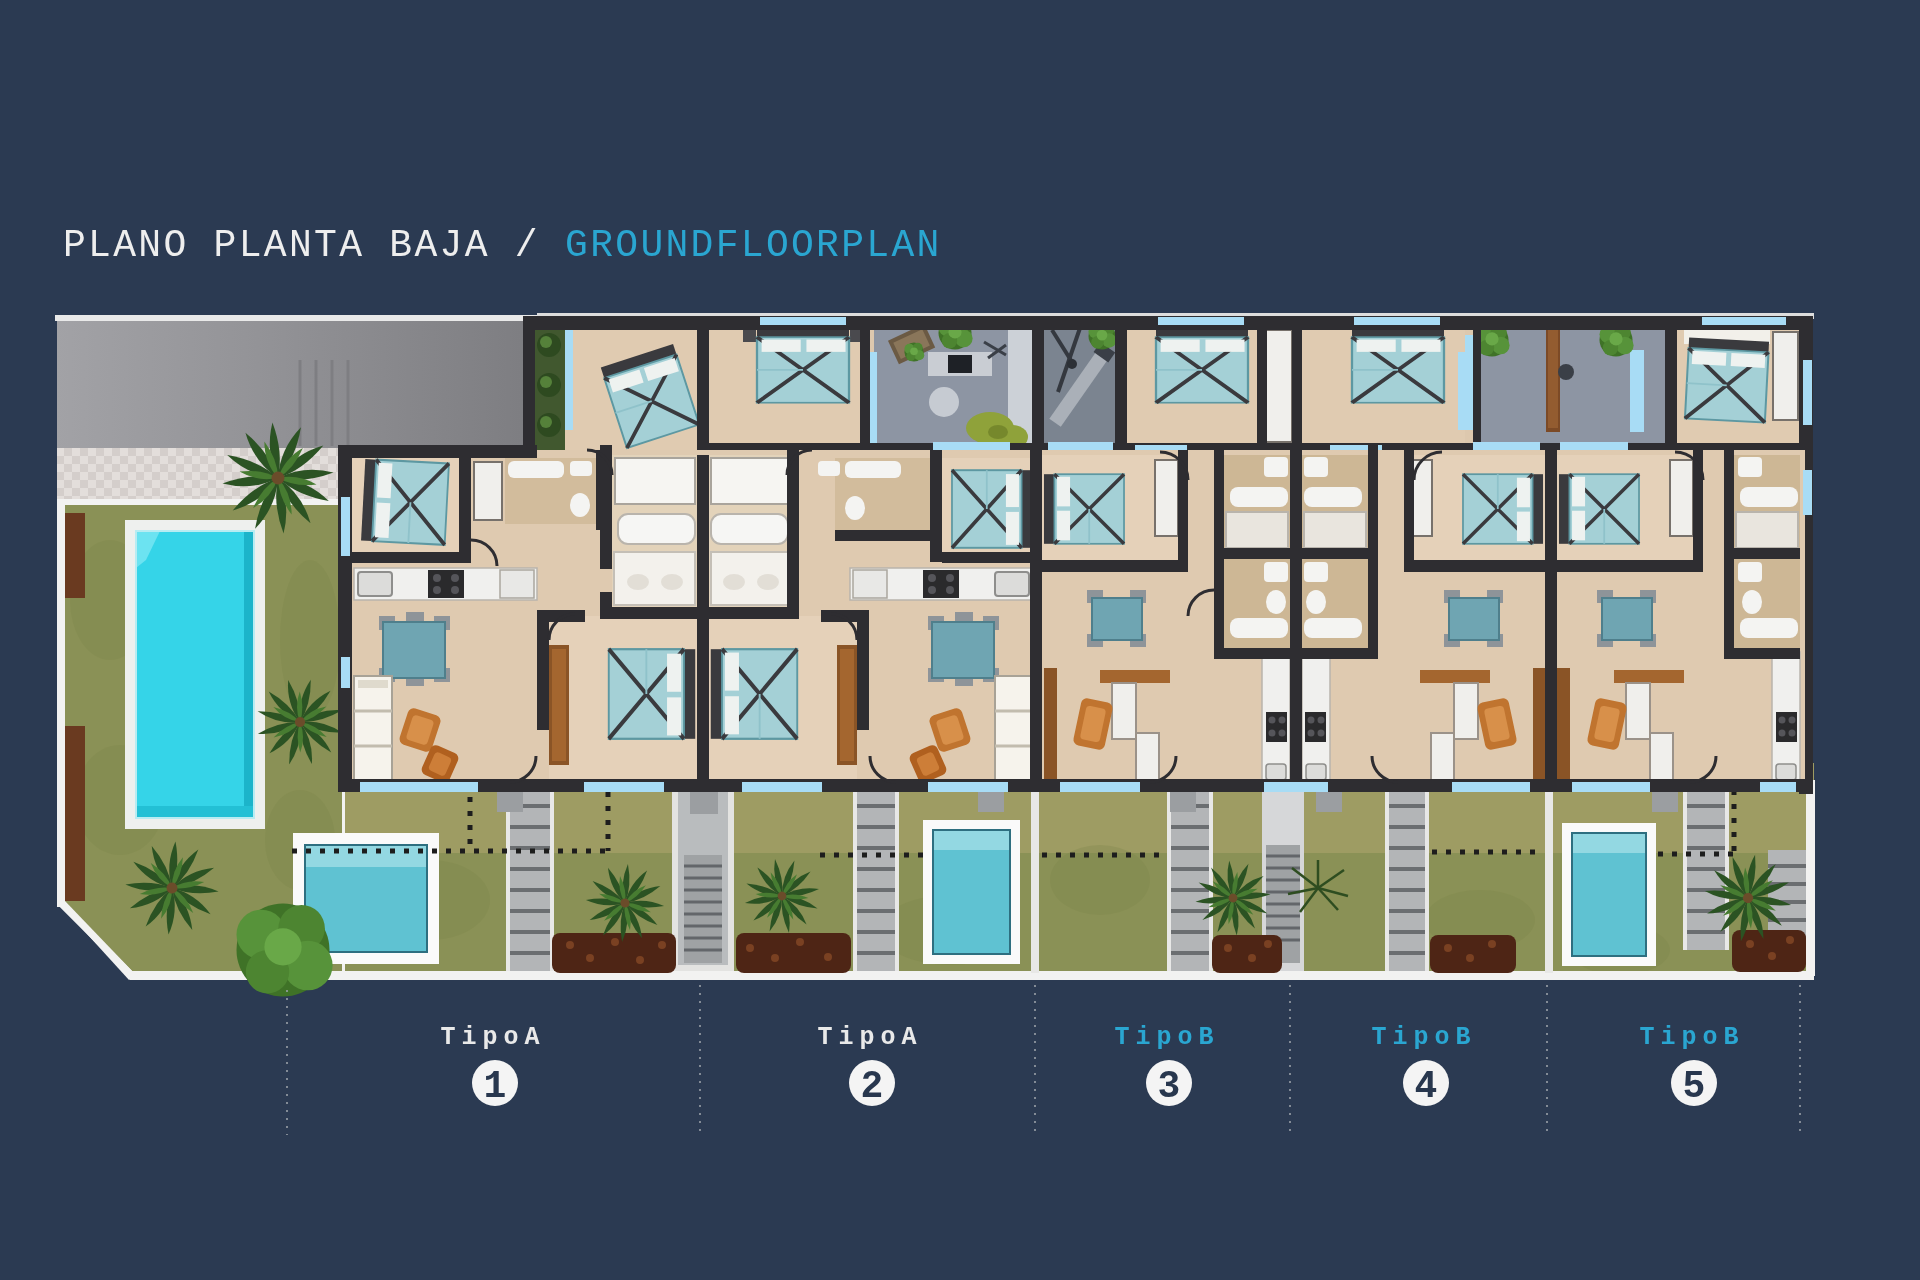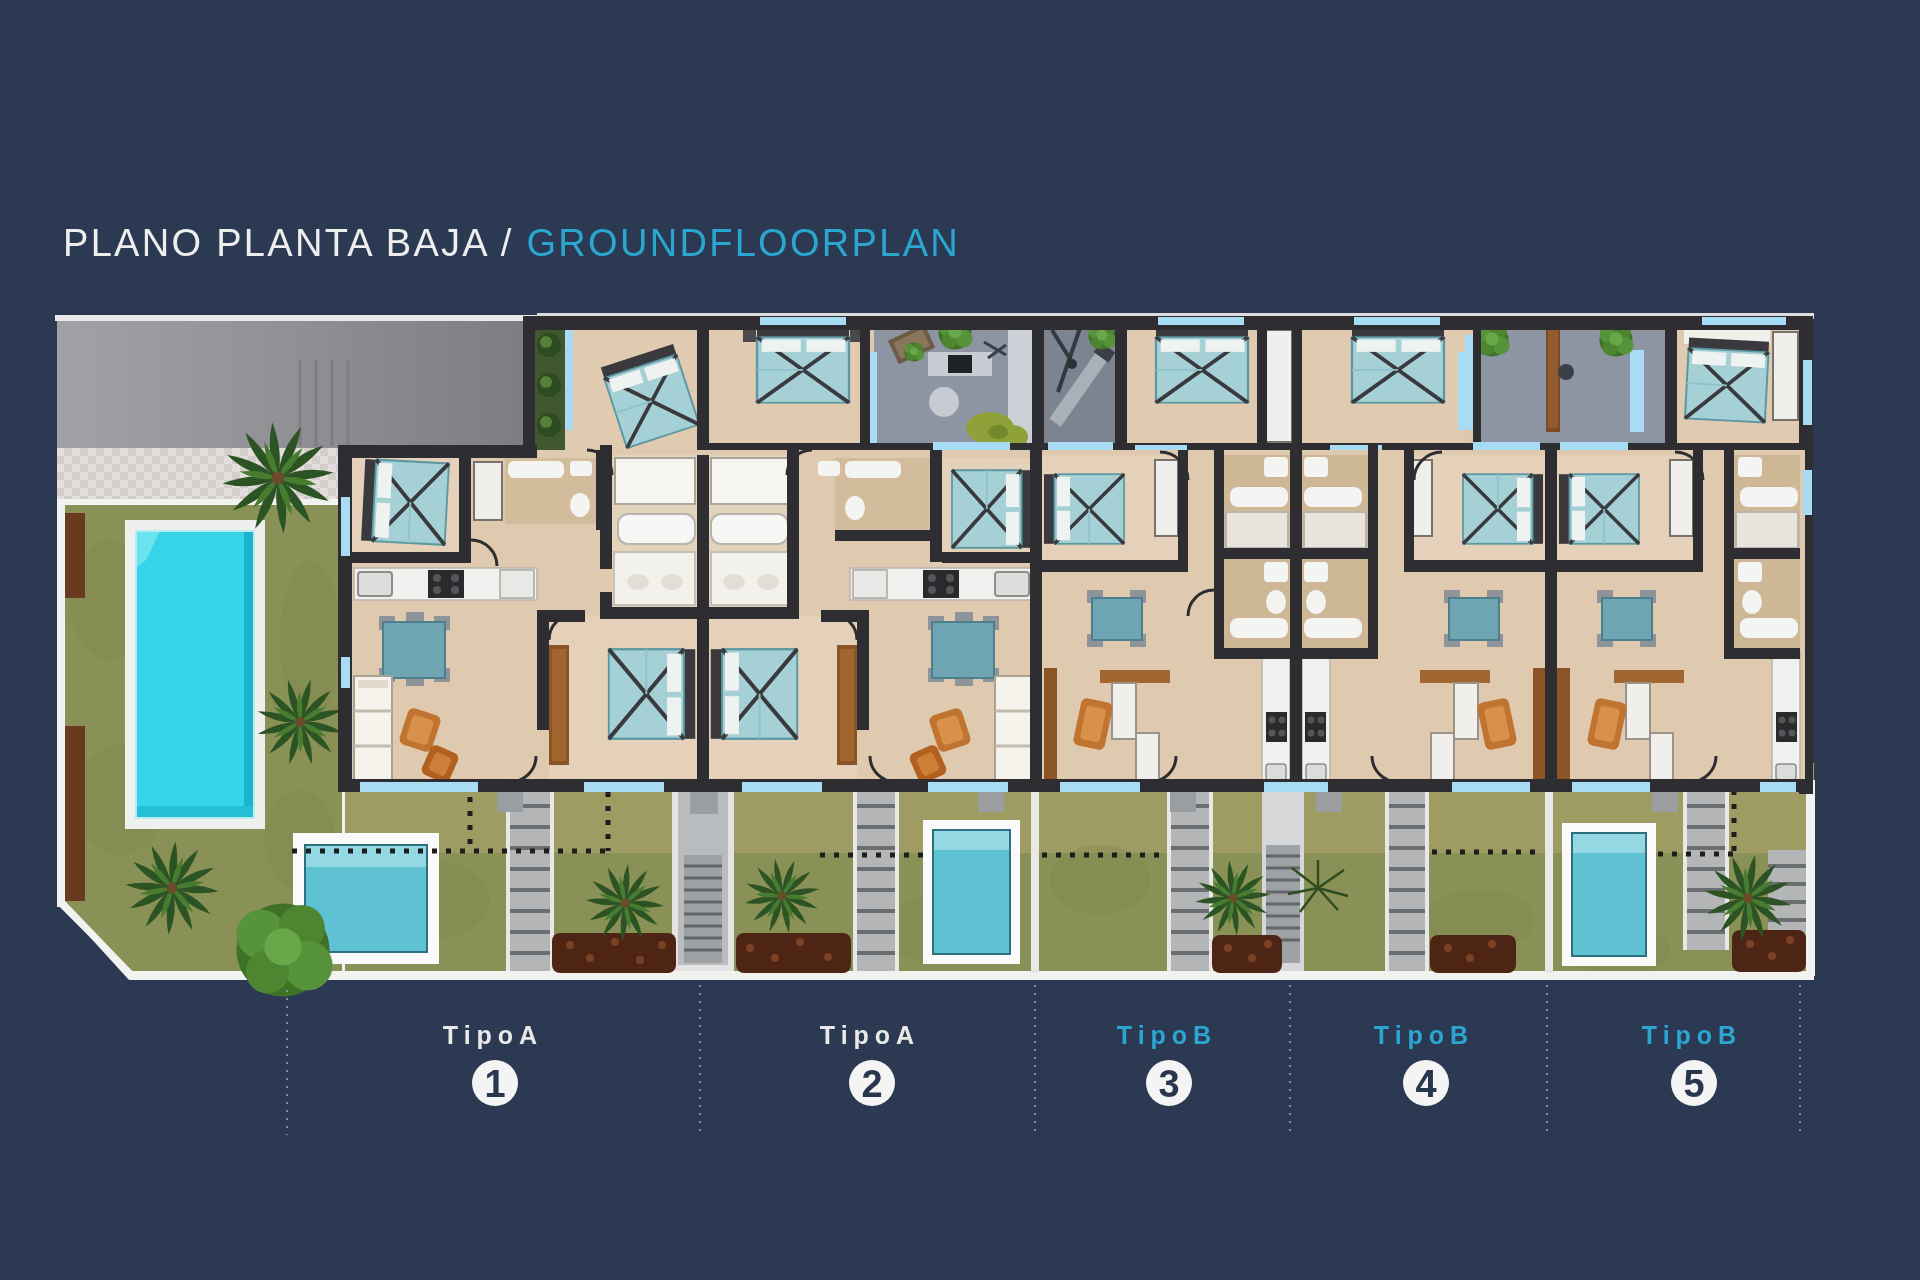--- a/index.html
+++ b/index.html
@@ -1,17 +1,17 @@
 <!DOCTYPE html>
 <html><head>
 <meta charset="utf-8">
 <style>
   html,body{margin:0;padding:0;background:#2b3a52;}
   #page{position:relative;width:1920px;height:1280px;background:#fca5a5;overflow:hidden;
-        font-family:Liberation Sans, sans-serif;}
+        font-family:Liberation Mono, monospace;}
   svg{position:absolute;top:0;left:0;}
 </style>
 </head>
 <body>
 <div id="page">
 <svg width="1920" height="1280" viewBox="0 0 1920 1280">
 <defs>
   <pattern id="checker" width="16" height="16" patternUnits="userSpaceOnUse">
     <rect width="16" height="16" fill="#e3dedb"></rect>
     <rect width="8" height="8" fill="#d4cecb"></rect>

